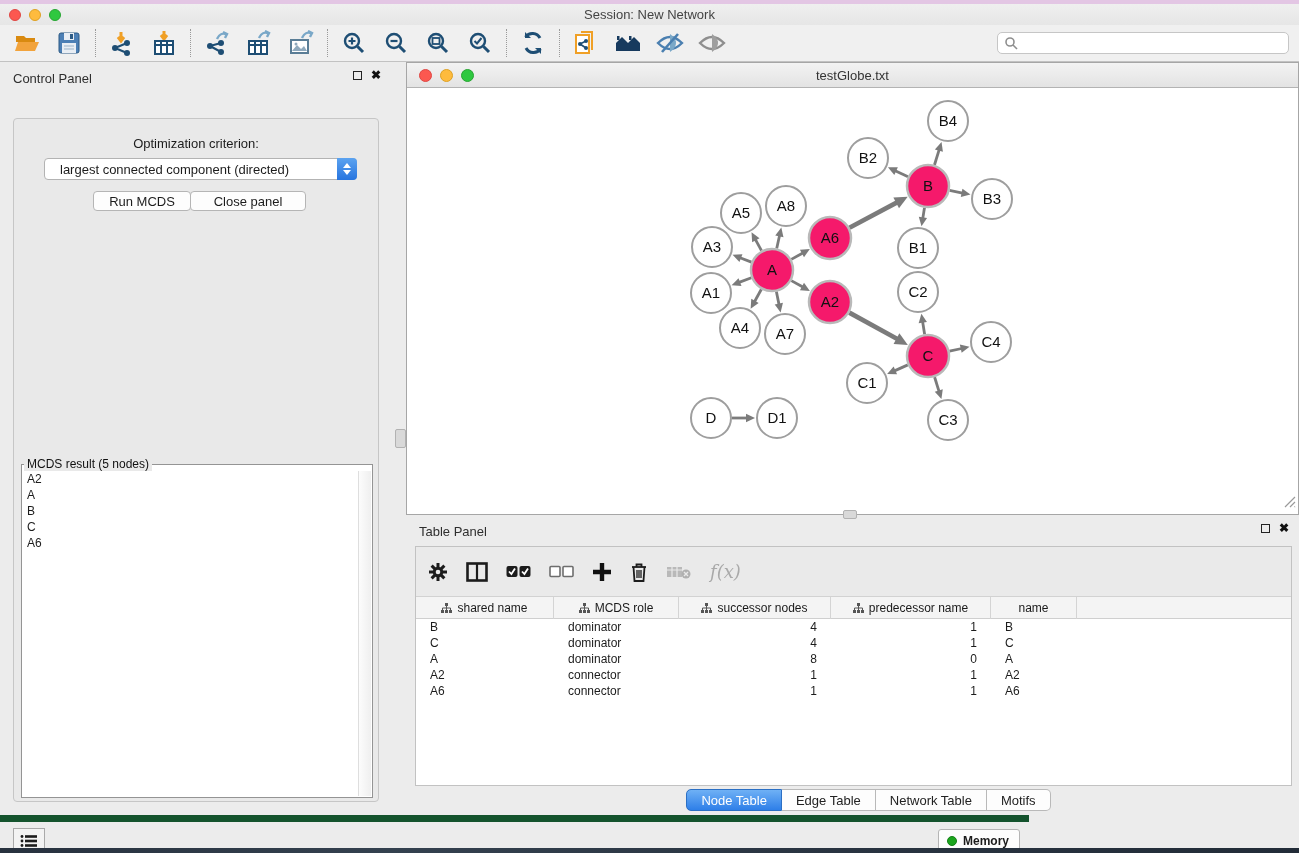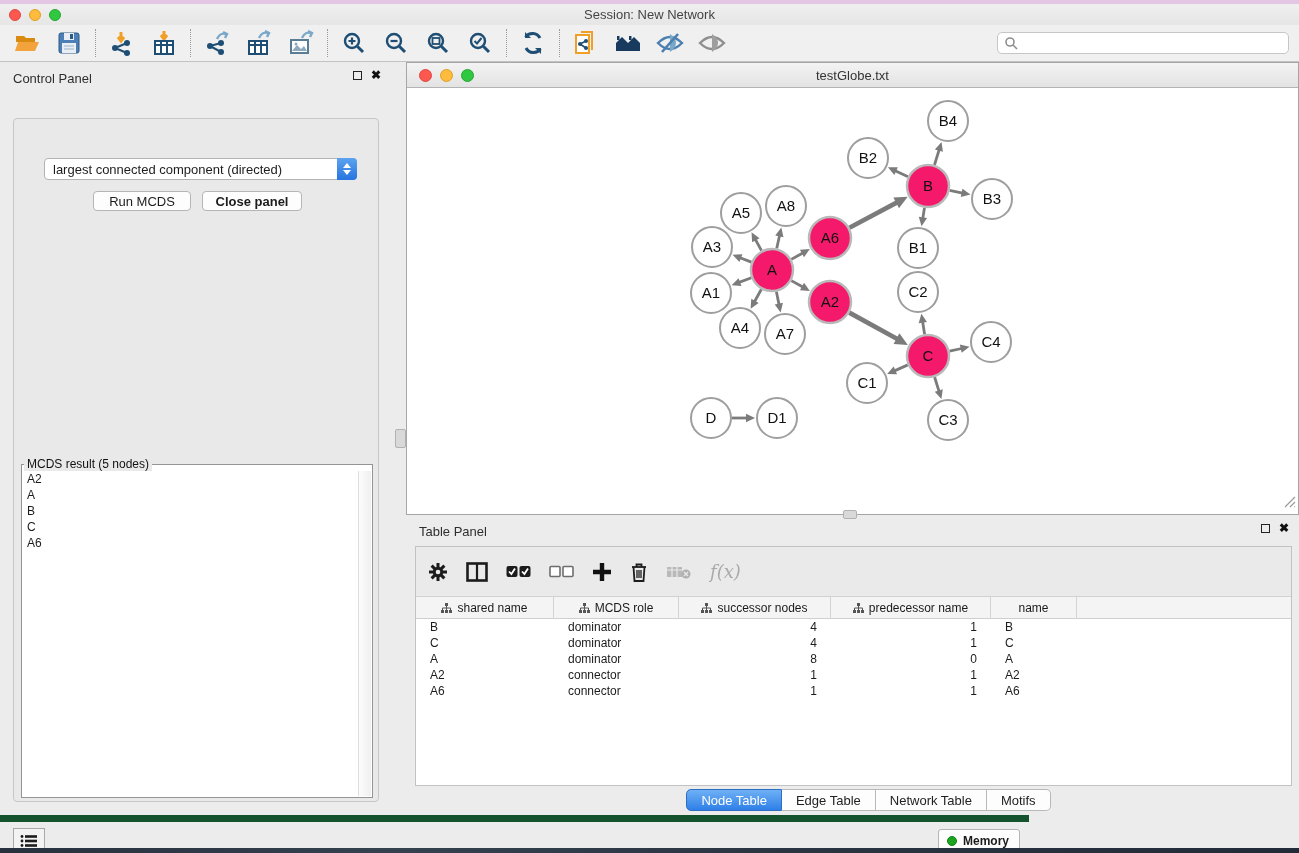--- a/index.html
+++ b/index.html
@@ -36,31 +36,31 @@
   .tabs-row { position:absolute; left:0; top:33px; width:100%; display:flex; justify-content:center; }
   .tab { height:21px; padding:0 13px; background:#fdfdfd; border:1px solid #b9b9b9; border-left:none;
     display:flex; align-items:center; font-size:13px; color:#222; cursor:pointer; }
   .tab:first-child { border-left:1px solid #b9b9b9; border-radius:4px 0 0 4px; }
   .tab:last-child { border-radius:0 4px 4px 0; }
   .tab.active { background:linear-gradient(#6fb1f5,#2e7fe8); border-color:#2b6fc4; color:#fff; }
   .cp-box { position:absolute; left:13px; top:56px; width:366px; height:684px;
     background:#e9e9e9; border:1px solid #c6c6c6; border-radius:4px; }
   .opt-label { position:absolute; left:0; width:100%; top:17px; text-align:center; font-size:13px; }
   .dropdown { position:absolute; left:30px; top:39px; width:313px; height:22px; background:#fff;
-    border:1px solid #b3b3b3; border-radius:4px; display:flex; align-items:center; cursor:pointer; }
+    border:1px solid #b3b3b3; border-radius:4px; display:flex; align-items:center; cursor:pointer;padding-left:7px; }
   .dropdown .dd-text { flex:1; padding-left:8px; font-size:13px; white-space:nowrap; overflow:hidden; }
   .dd-stepper { width:20px; height:22px; margin:-1px -1px -1px 0; border-radius:0 4px 4px 0;
     background:linear-gradient(#5ca3f0,#2674df); display:flex; flex-direction:column;
     align-items:center; justify-content:center; gap:2px; }
   .arr-up { width:0; height:0; border-left:4px solid transparent; border-right:4px solid transparent; border-bottom:5px solid #fff; }
   .arr-dn { width:0; height:0; border-left:4px solid transparent; border-right:4px solid transparent; border-top:5px solid #fff; }
   .cp-btn { position:absolute; top:72px; height:20px; background:#fdfdfd; border:1px solid #b5b5b5;
     border-radius:4px; font-size:13px; font-family:"Liberation Sans",sans-serif; cursor:pointer; color:#1c1c1c; }
   .btn-run { left:79px; width:98px; }
-  .btn-close { left:188px; width:100px;font-weight:bold; }
+  .btn-close { left:176px; width:116px; }
   .mcds-fieldset { position:absolute; left:7px; top:338px; width:352px; height:341px;
     border:1px solid #949494; background:#fff; }
   .mcds-fieldset legend { font-size:12px; color:#111; padding:0 3px; margin-left:2px; background:#e9e9e9; }
   .result-list { position:absolute; left:1px; top:0; right:14px; bottom:1px; overflow:hidden; }
   .result-item { font-size:12px; height:16px; line-height:16px; padding-left:4px; cursor:default; }
   .scroll-track { position:absolute; right:1px; top:0; bottom:1px; width:13px;
     background:linear-gradient(to right,#fcfcfc,#efefef); border-left:1px solid #dedede; }
   
   .v-knob { position:absolute; left:395px; top:429px; width:11px; height:19px;
     background:#d9d9d9; border:1px solid #b2b2b2; border-radius:2px; z-index:5; cursor:col-resize; }
@@ -268,20 +268,21 @@
   </div>
 </div>
 
 <div class="control-panel">
   <div class="panel-head">Control Panel</div>
   <div class="win-icons">
     <span class="float-ico"></span>
     <span class="close-ico">✖</span>
   </div>
   <div class="cp-box">
+    <div class="opt-label">Optimization criterion:</div>
     <div class="dropdown">
       <span class="dd-text">largest connected component (directed)</span>
       <span class="dd-stepper">
           <span class="arr-up"></span>
           <span class="arr-dn"></span>
         </span>
     </div>
     <button class="cp-btn btn-run">Run MCDS</button>
     <button class="cp-btn btn-close">Close panel</button>
     <fieldset class="mcds-fieldset">

